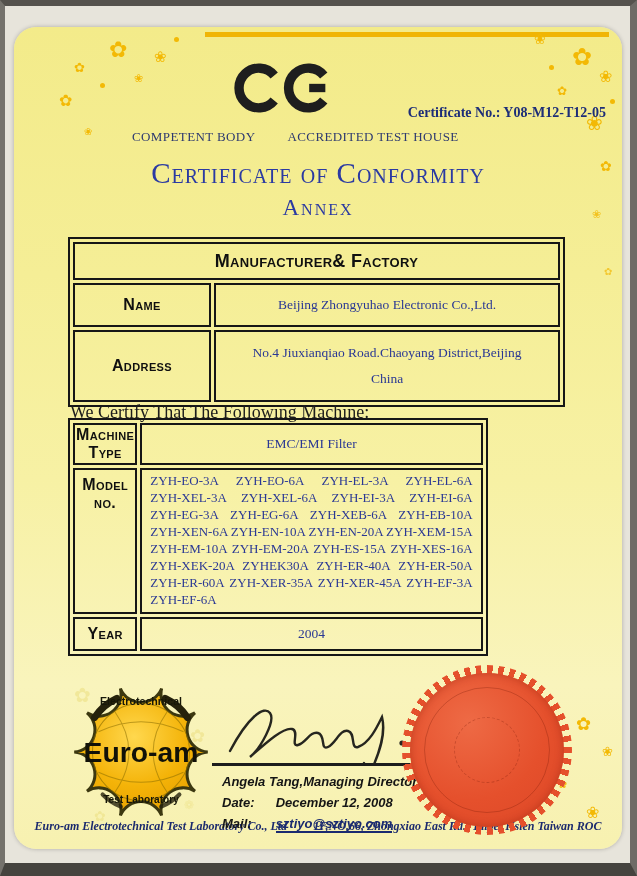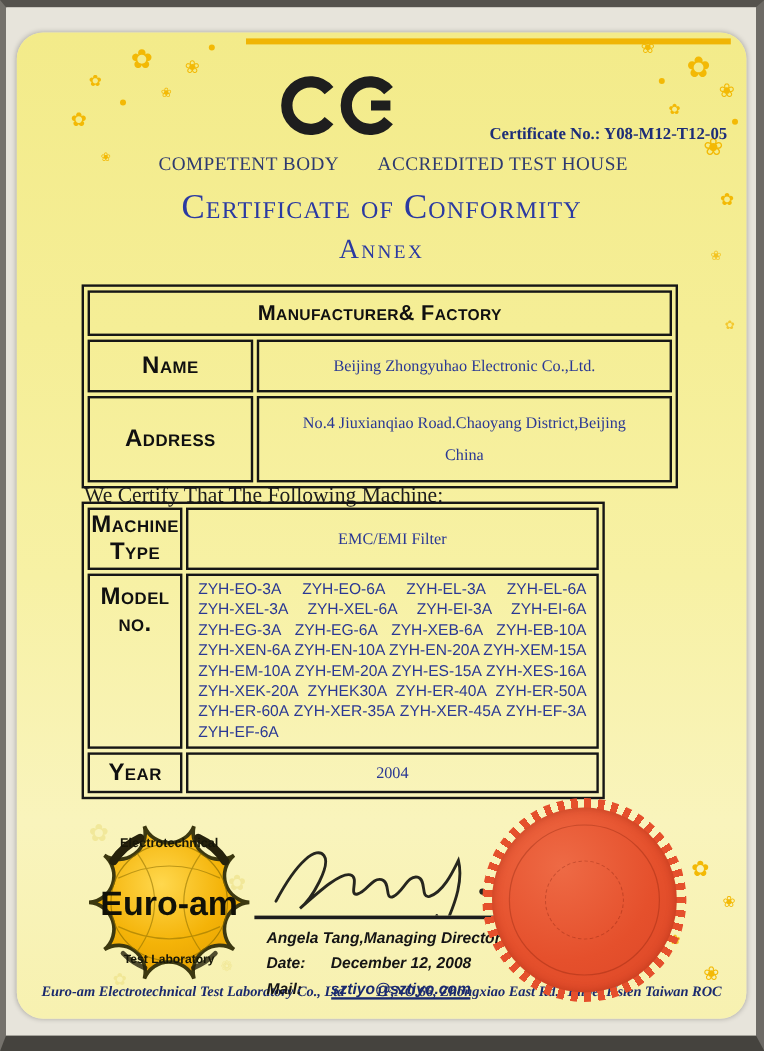--- a/index.html
+++ b/index.html
@@ -30,44 +30,44 @@
   .dot{width:5px;height:5px;border-radius:50%;background:#f3b905;}
   .faint{color:#ecdf80;opacity:.55;}
   #topbar{position:absolute;left:191px;top:5px;width:404px;height:5px;background:#f0b505;z-index:1;}
 
   
   .layer{position:absolute;z-index:2;}
   #ce-logo{left:219px;top:18px;width:120px;height:86px;}
   #cert-no{right:16px;top:78px;font-family:"Liberation Serif",serif;font-weight:bold;
     color:#1d2d78;font-size:14px;white-space:nowrap;}
   #bodies{left:118px;top:102px;display:flex;gap:32px;font-family:"Liberation Serif",serif;
-    color:#2e3a70;font-size:16px;letter-spacing:.4px;white-space:nowrap;}
+    color:#2e3a70;font-size:13px;letter-spacing:.4px;white-space:nowrap;}
   #title{left:0;top:130px;width:100%;text-align:center;font-family:"Liberation Serif",serif;
     font-variant:small-caps;font-size:29px;color:#2b3aa2;letter-spacing:1px;}
   #subtitle{left:0;top:168px;width:100%;text-align:center;font-family:"Liberation Serif",serif;
     font-variant:small-caps;font-size:23px;color:#2b3aa2;letter-spacing:2px;}
 
   
   table.cert-table{border-collapse:separate;border-spacing:3px;border:2px solid #161616;
     background:transparent;}
   table.cert-table td{border:2px solid #161616;vertical-align:middle;}
-  td.lbl{font-weight:bold;font-variant:small-caps;font-size:20px;letter-spacing:.4px;
+  td.lbl{font-weight:bold;font-variant:small-caps;font-size:16px;letter-spacing:.4px;
     color:#101010;text-align:center;margin-top:28px;}
   td.val{font-family:"Liberation Serif",serif;color:#2a3894;font-size:13.5px;text-align:center;}
   td.hdr{font-weight:bold;font-size:16.5px;letter-spacing:.3px;color:#101010;text-align:center;}
 
   #table1{left:54px;top:210px;width:460px;border-radius:12px;}
   #table1 table{width:497px;}
   #table2{left:54px;top:391px;width:497px;}
   #table2 table{width:395px;}
 
   #certify-line{left:56px;top:375px;font-family:"Liberation Serif",serif;font-size:18px;color:#1c1c1c;}
 
   .model-cell{padding:2px 8px 4px 8px;vertical-align:top !important;}
-  .model-line{font-family:Liberation Sans, sans-serif;color:#2a3894;font-size:13px;line-height:17px;
+  .model-line{font-family:Liberation Serif, serif;color:#2a3894;font-size:13px;line-height:17px;
     text-align:justify;text-align-last:justify;white-space:nowrap;}
   .model-line.last{text-align:left;text-align-last:left;}
 
   
   #badge{left:36px;top:640px;width:182px;height:170px;z-index:3;}
   #sig-script{left:212px;top:672px;width:205px;height:64px;z-index:3;}
   #sig-line{left:198px;top:736px;width:212px;height:3px;background:#1d1d1d;z-index:3;}
   #sig-block{left:208px;top:744px;z-index:3;font-size:13px;font-weight:bold;font-style:italic;
     color:#151515;line-height:21px;white-space:nowrap;}
   #sig-block .mlabel{display:inline-block;min-width:40px;}

